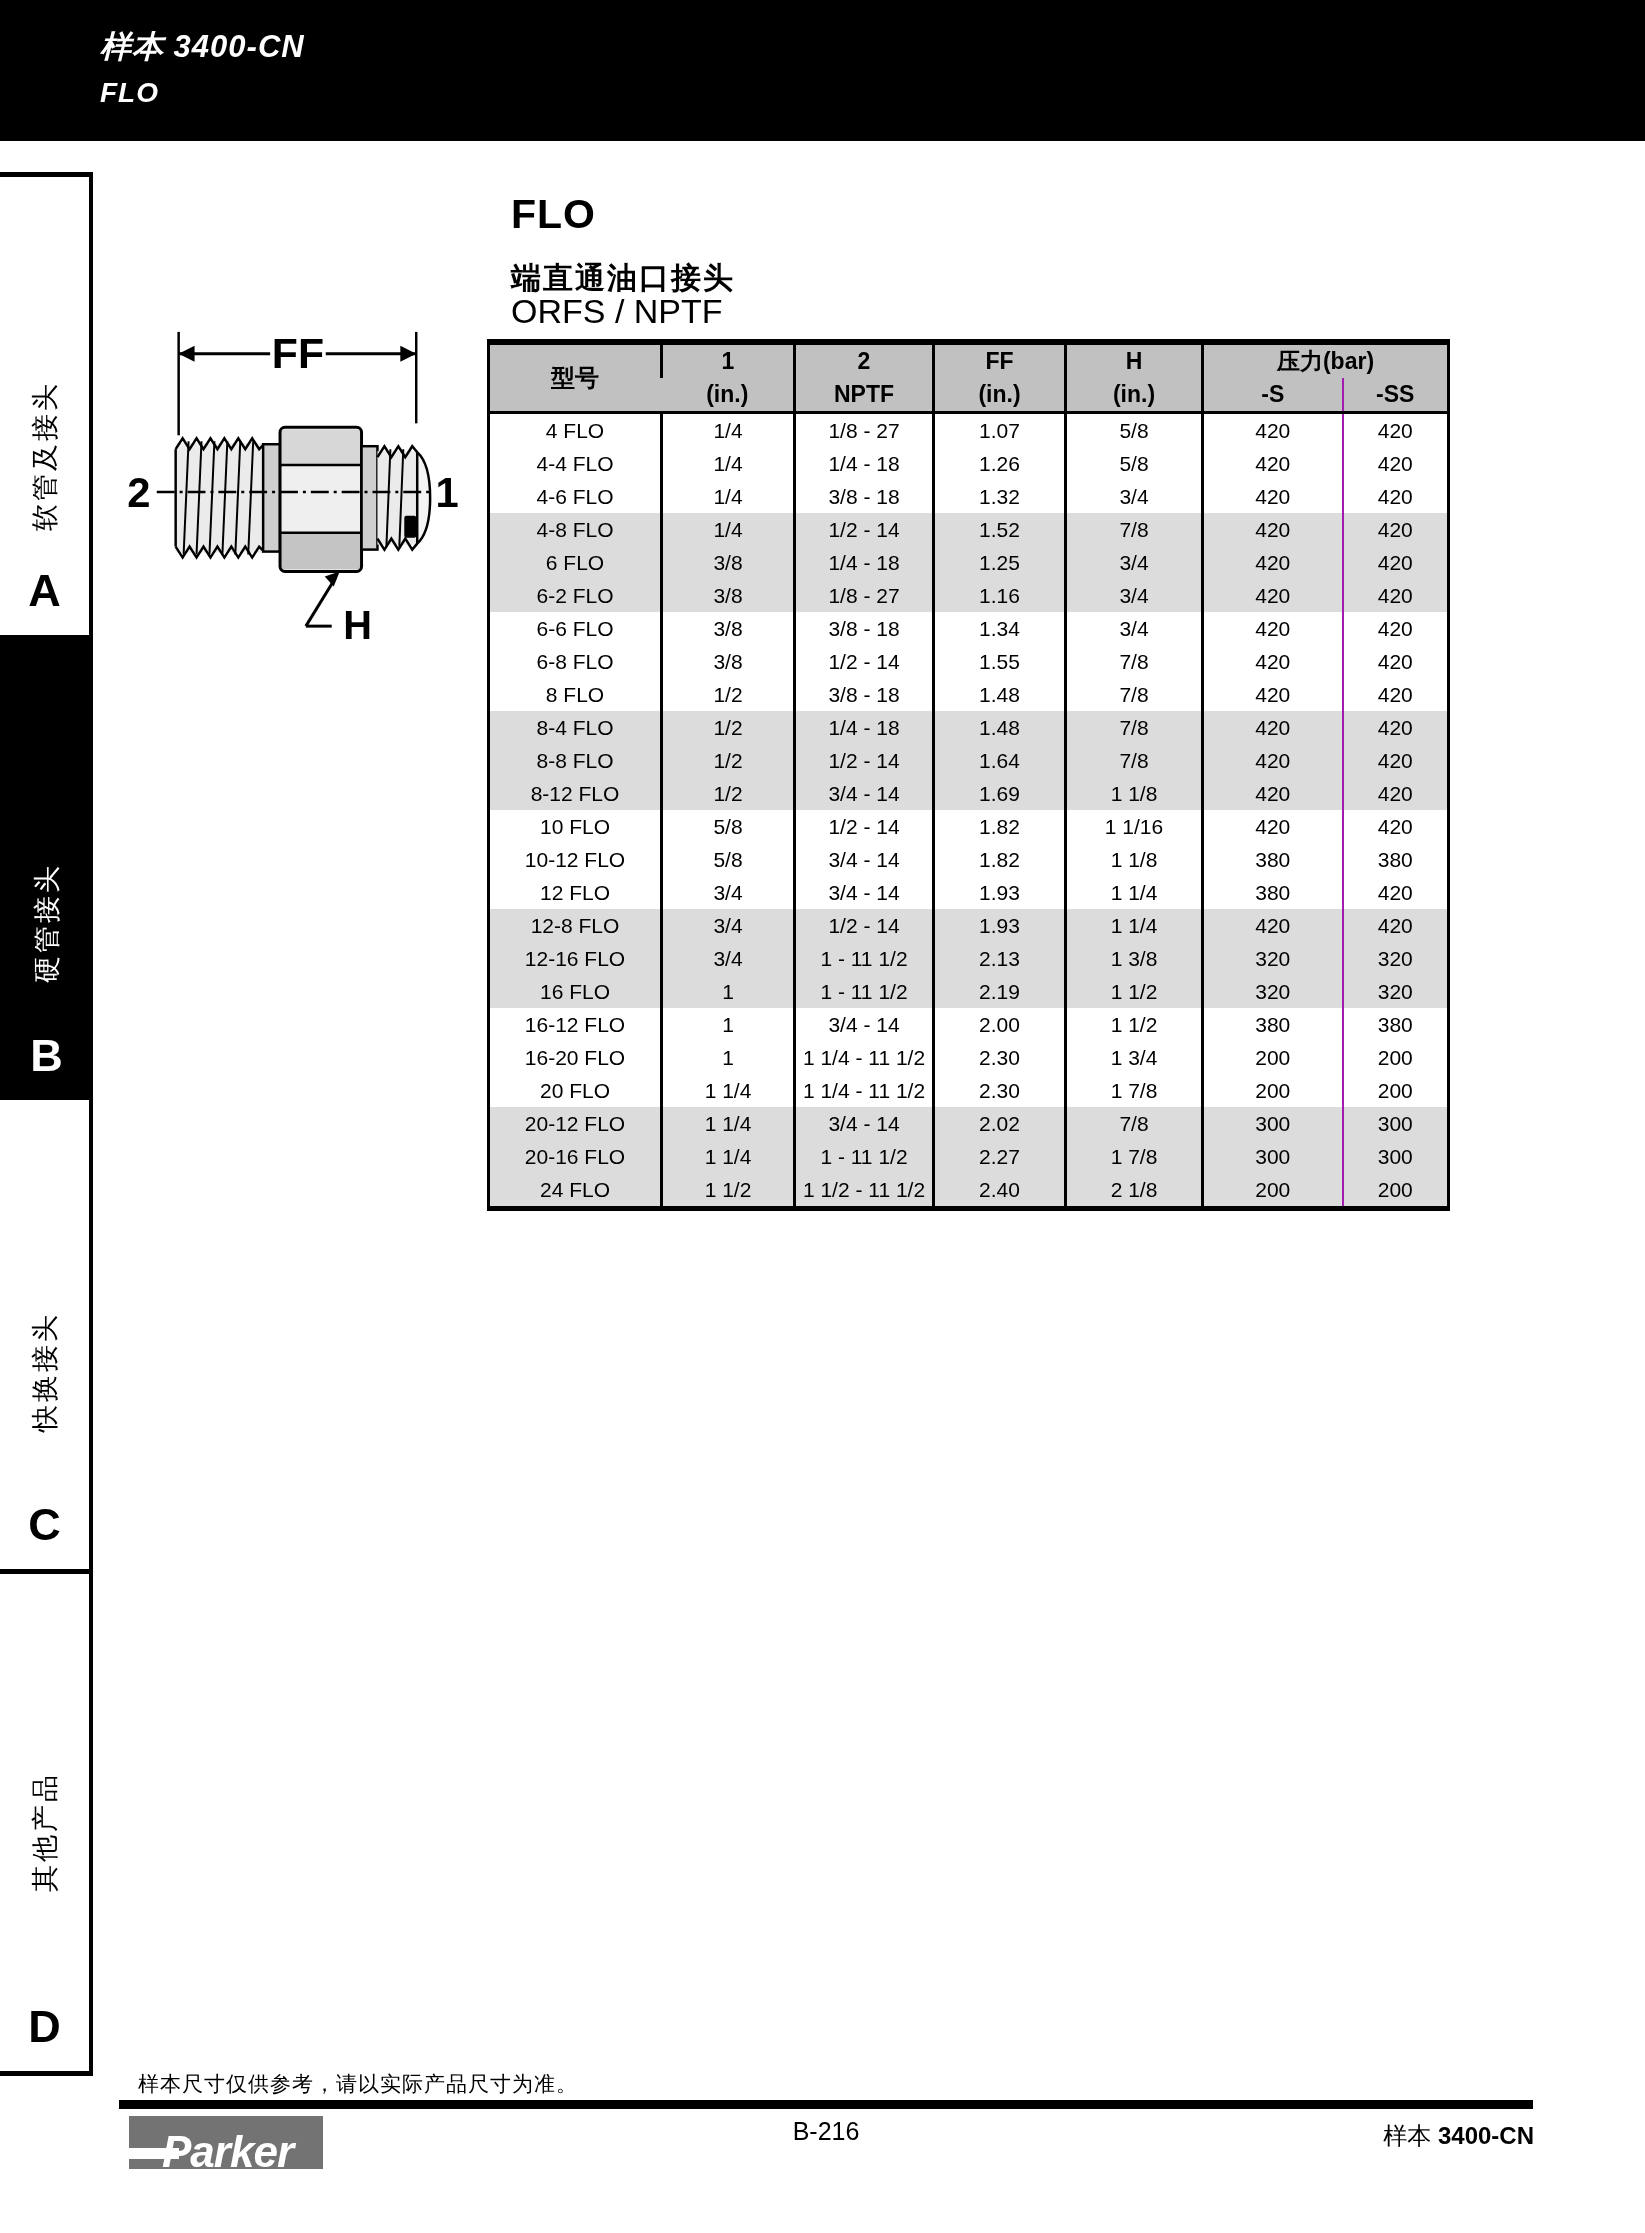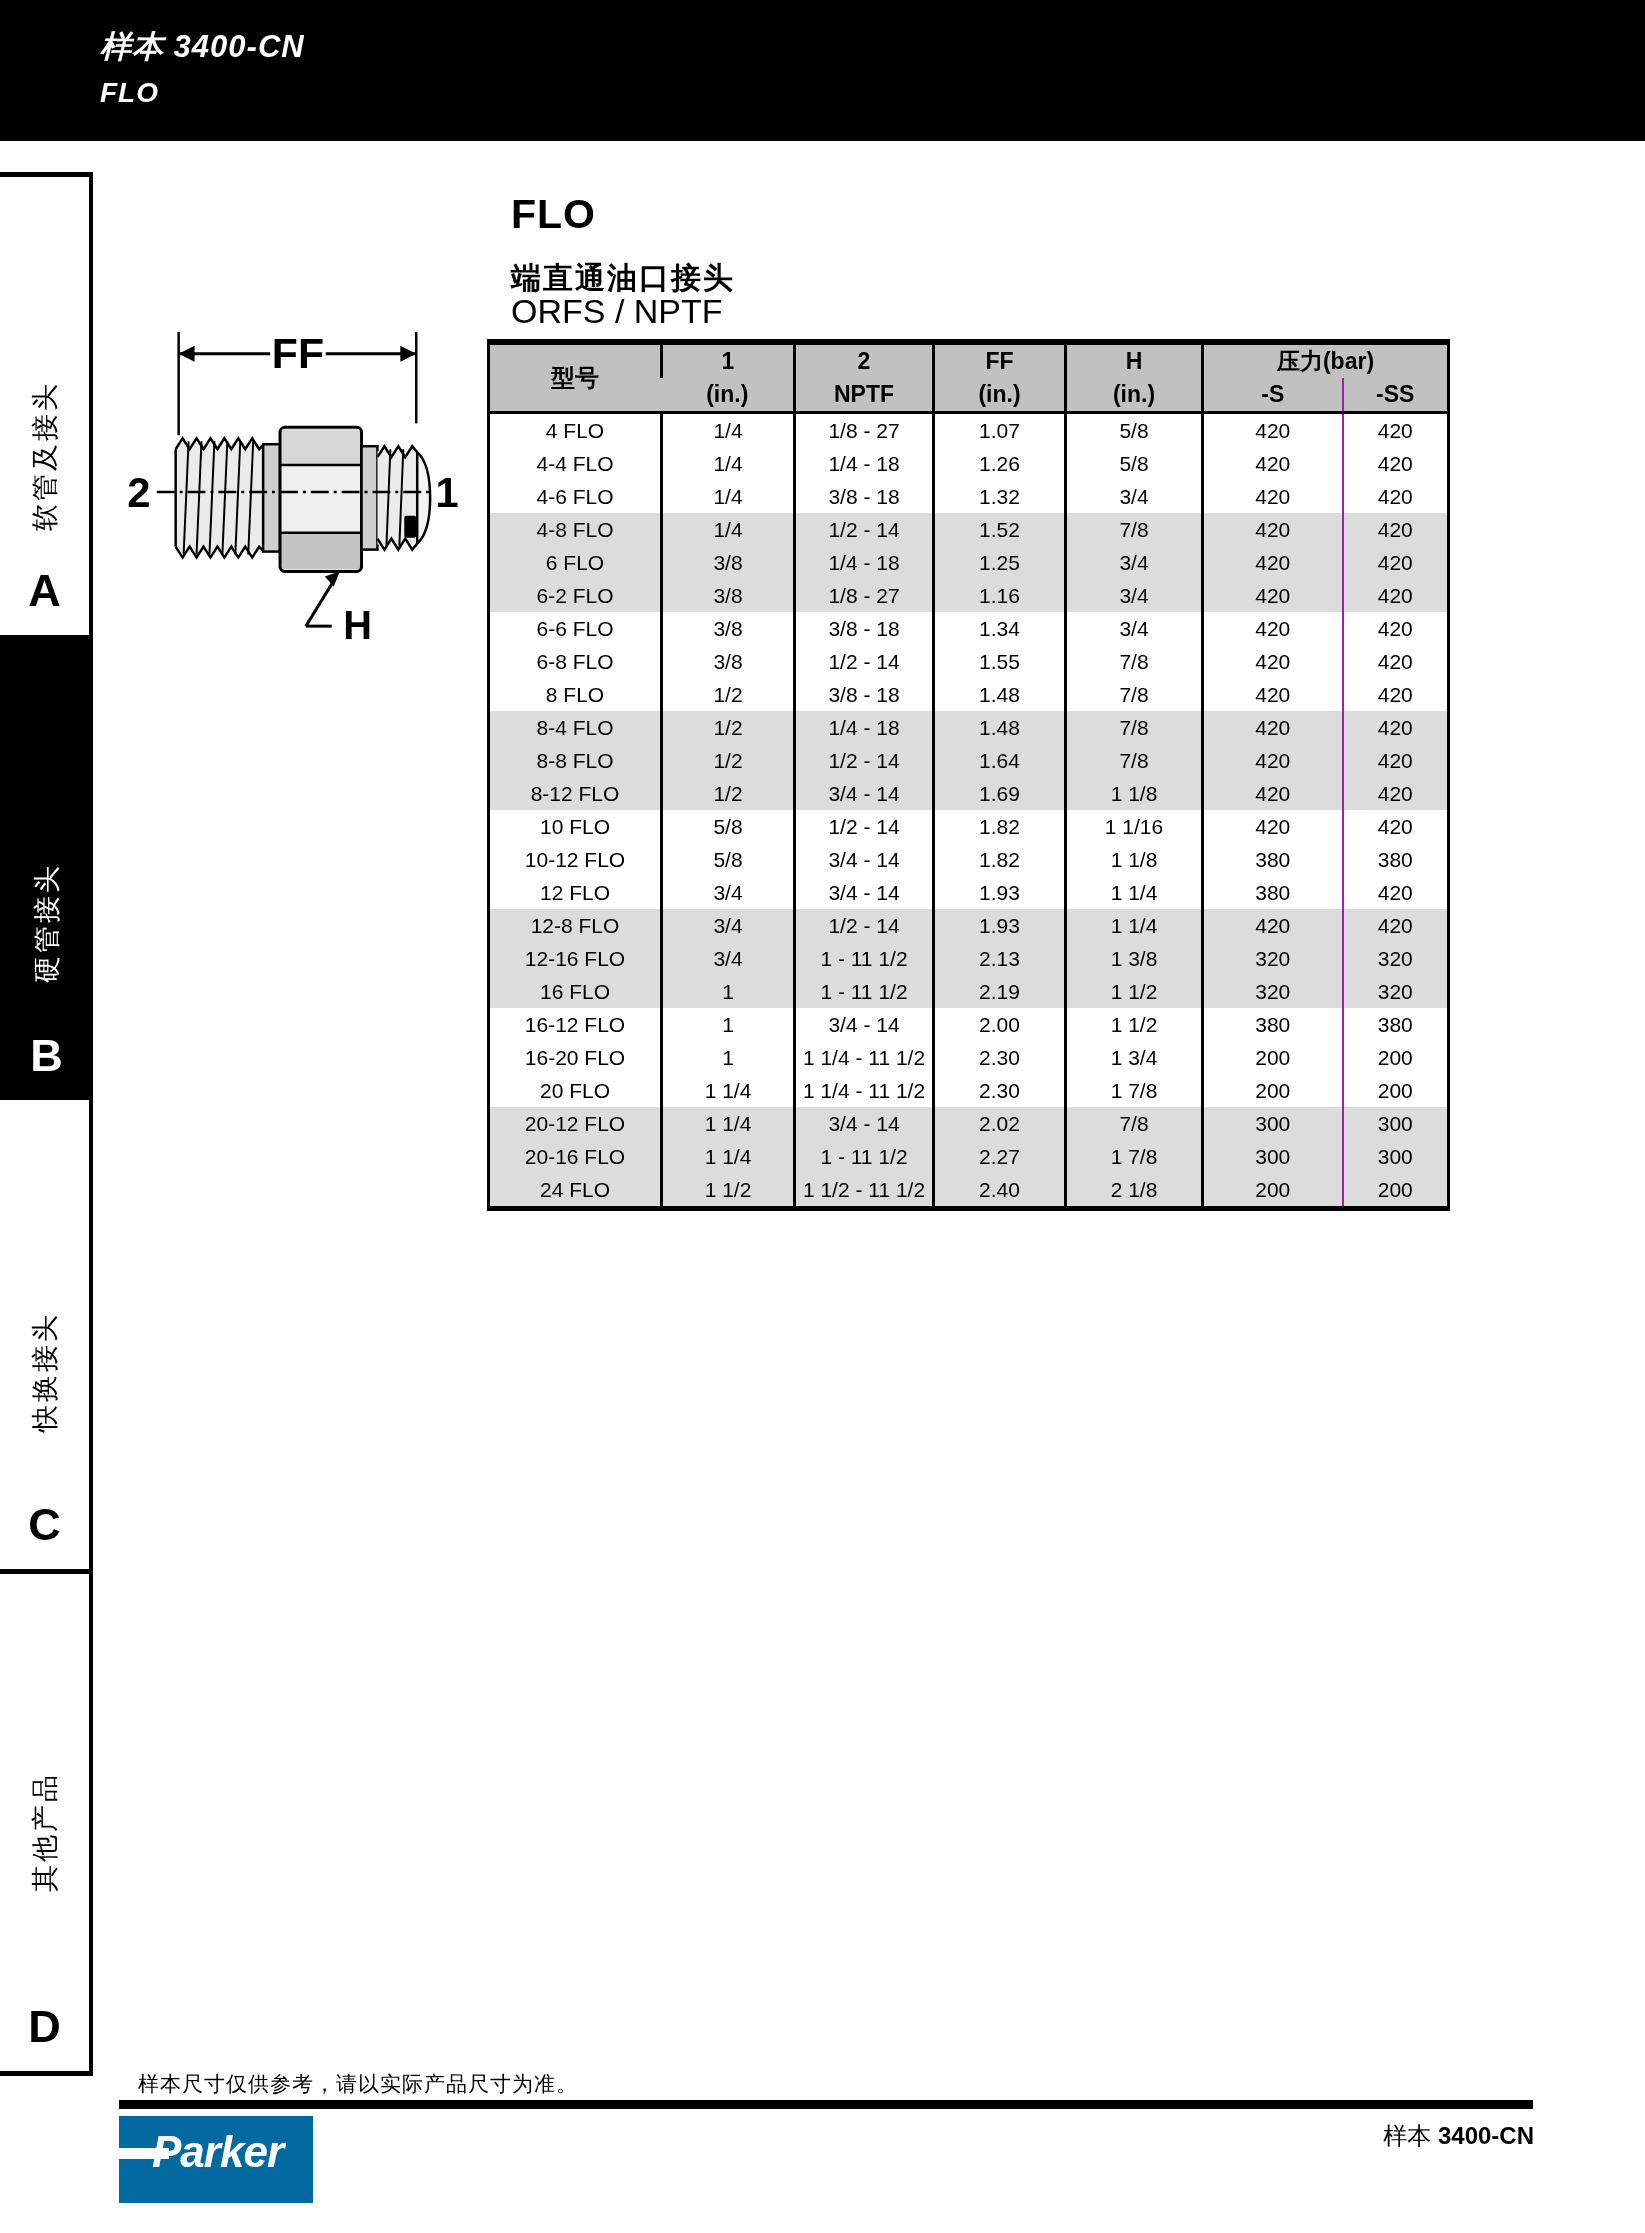--- a/index.html
+++ b/index.html
@@ -53,21 +53,21 @@
   .spec-table tr.band td{background:#dcdcdc;}
   .spec-table th.ssdiv,.spec-table td.ssdiv{border-left:2px solid #a21caf;}
   
   .ordering{position:absolute;left:515px;top:1225px;font-size:24px;line-height:30px;}
   
   .footnote{position:absolute;left:138px;top:2070px;font-size:21px;letter-spacing:1px;}
   .footer-rule{position:absolute;left:119px;top:2100px;width:1414px;height:9px;background:#000;}
   .page-number{position:absolute;left:119px;top:2117px;width:1414px;text-align:center;font-size:25px;}
   .footer-cat{position:absolute;right:112px;top:2120px;font-size:24px;}
   .footer-cat .code{font-weight:bold;}
-  .parker-logo{position:absolute;left:119px;top:2116px;width:194px;height:87px;background:#0369a1;}
+  .parker-logo{position:absolute;left:129px;top:2116px;width:194px;height:53px;background:#737373;}
   .parker-logo .stripe{position:absolute;left:0;top:32px;width:50px;height:11px;background:#fff;}
   .parker-logo .ptext{
     position:absolute;left:33px;top:11px;color:#fff;font-size:44px;font-weight:bold;font-style:italic;letter-spacing:-1px;
   }
 </style>
 </head>
 <body>
 
 <div class="page">
 
@@ -401,20 +401,21 @@
           <td>2 1/8</td>
           <td>200</td>
           <td class="ssdiv">200</td>
         </tr>
       </tbody>
   </table>
 
 
   <div class="footnote">样本尺寸仅供参考，请以实际产品尺寸为准。</div>
   <div class="footer-rule"></div>
+  <div class="page-number">B-216</div>
   <div class="footer-cat"><span>样本 </span><span class="code">3400-CN</span></div>
   <div class="parker-logo">
     <div class="stripe"></div>
     <div class="ptext">Parker</div>
   </div>
 
 </div>
 
 
 </body></html>

